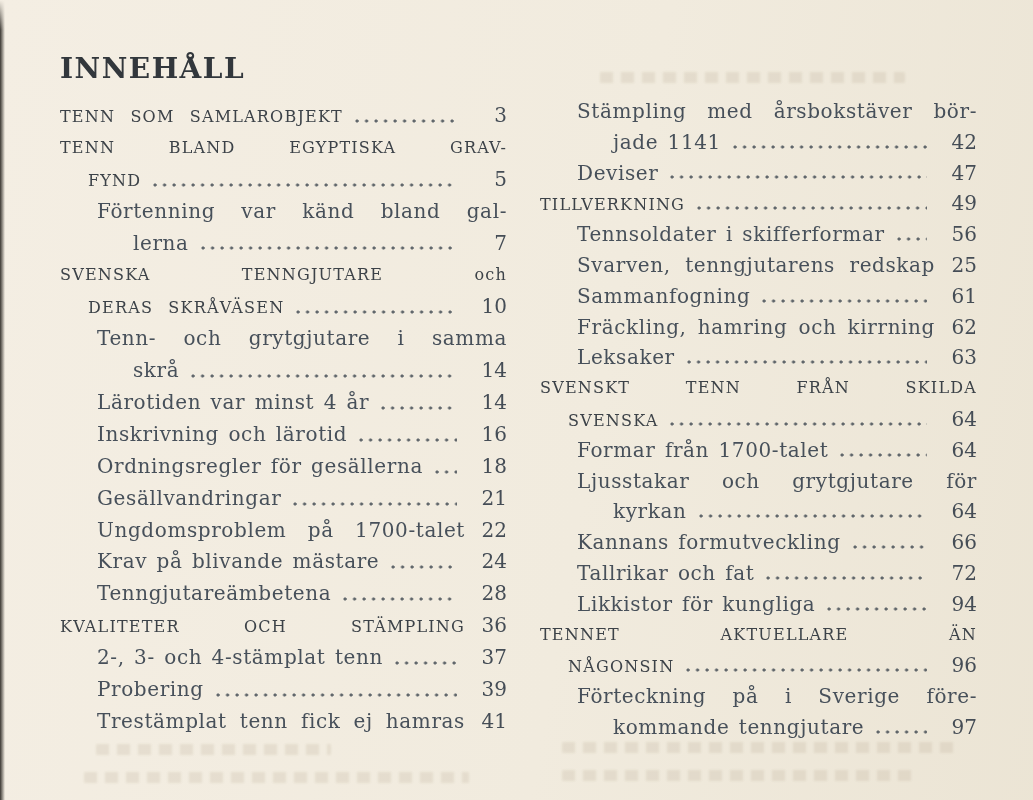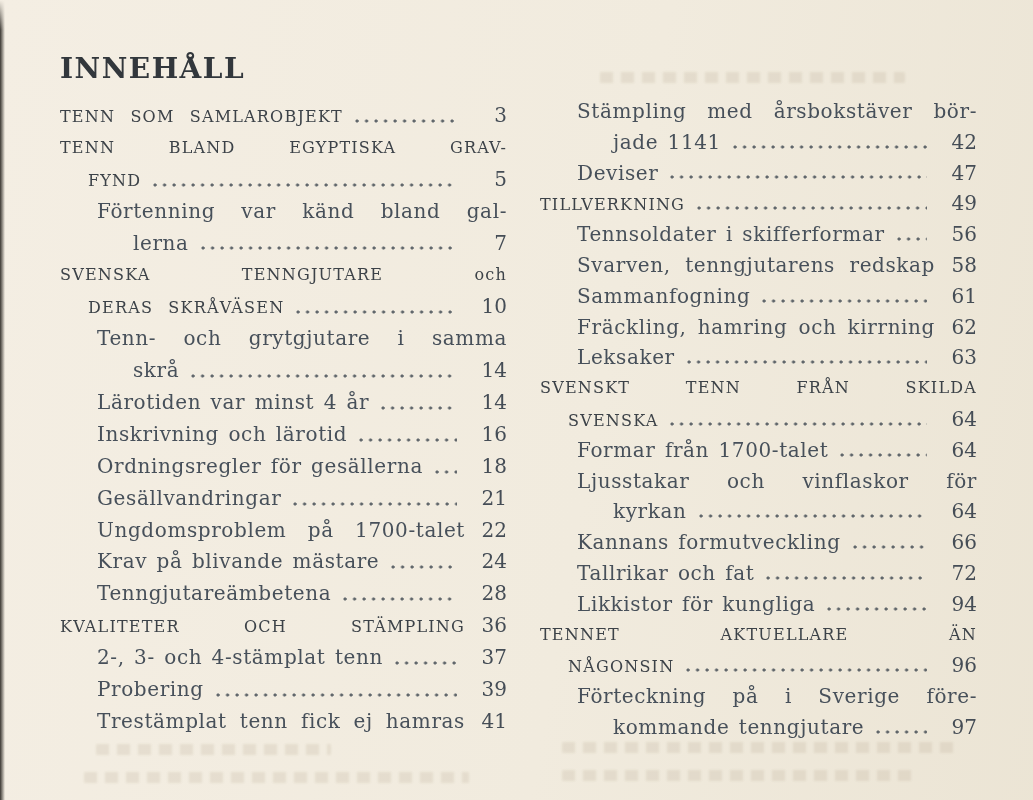--- a/index.html
+++ b/index.html
@@ -240,21 +240,21 @@
         <span class="leader"></span>
         <span class="num">49</span>
       </div>
       <div class="row ind2 fill-dots">
         <span class="txt">Tennsoldater i skifferformar</span>
         <span class="leader"></span>
         <span class="num">56</span>
       </div>
       <div class="row ind2 fill-justify">
         <span class="txt">Svarven, tenngjutarens redskap</span>
-        <span class="num">58</span>
+        <span class="num">25</span>
       </div>
       <div class="row ind2 fill-dots">
         <span class="txt">Sammanfogning</span>
         <span class="leader"></span>
         <span class="num">61</span>
       </div>
       <div class="row ind2 fill-justify">
         <span class="txt">Fräckling, hamring och kirrning</span>
         <span class="num">62</span>
       </div>
@@ -270,21 +270,21 @@
         <span class="txt">SVENSKA</span>
         <span class="leader"></span>
         <span class="num">64</span>
       </div>
       <div class="row ind2 fill-dots">
         <span class="txt">Formar från 1700-talet</span>
         <span class="leader"></span>
         <span class="num">64</span>
       </div>
       <div class="row ind2 fill-justify">
-        <span class="txt">Ljusstakar och vinflaskor för</span>
+        <span class="txt">Ljusstakar och grytgjutare för</span>
       </div>
       <div class="row ind3 fill-dots">
         <span class="txt">kyrkan</span>
         <span class="leader"></span>
         <span class="num">64</span>
       </div>
       <div class="row ind2 fill-dots">
         <span class="txt">Kannans formutveckling</span>
         <span class="leader"></span>
         <span class="num">66</span>

